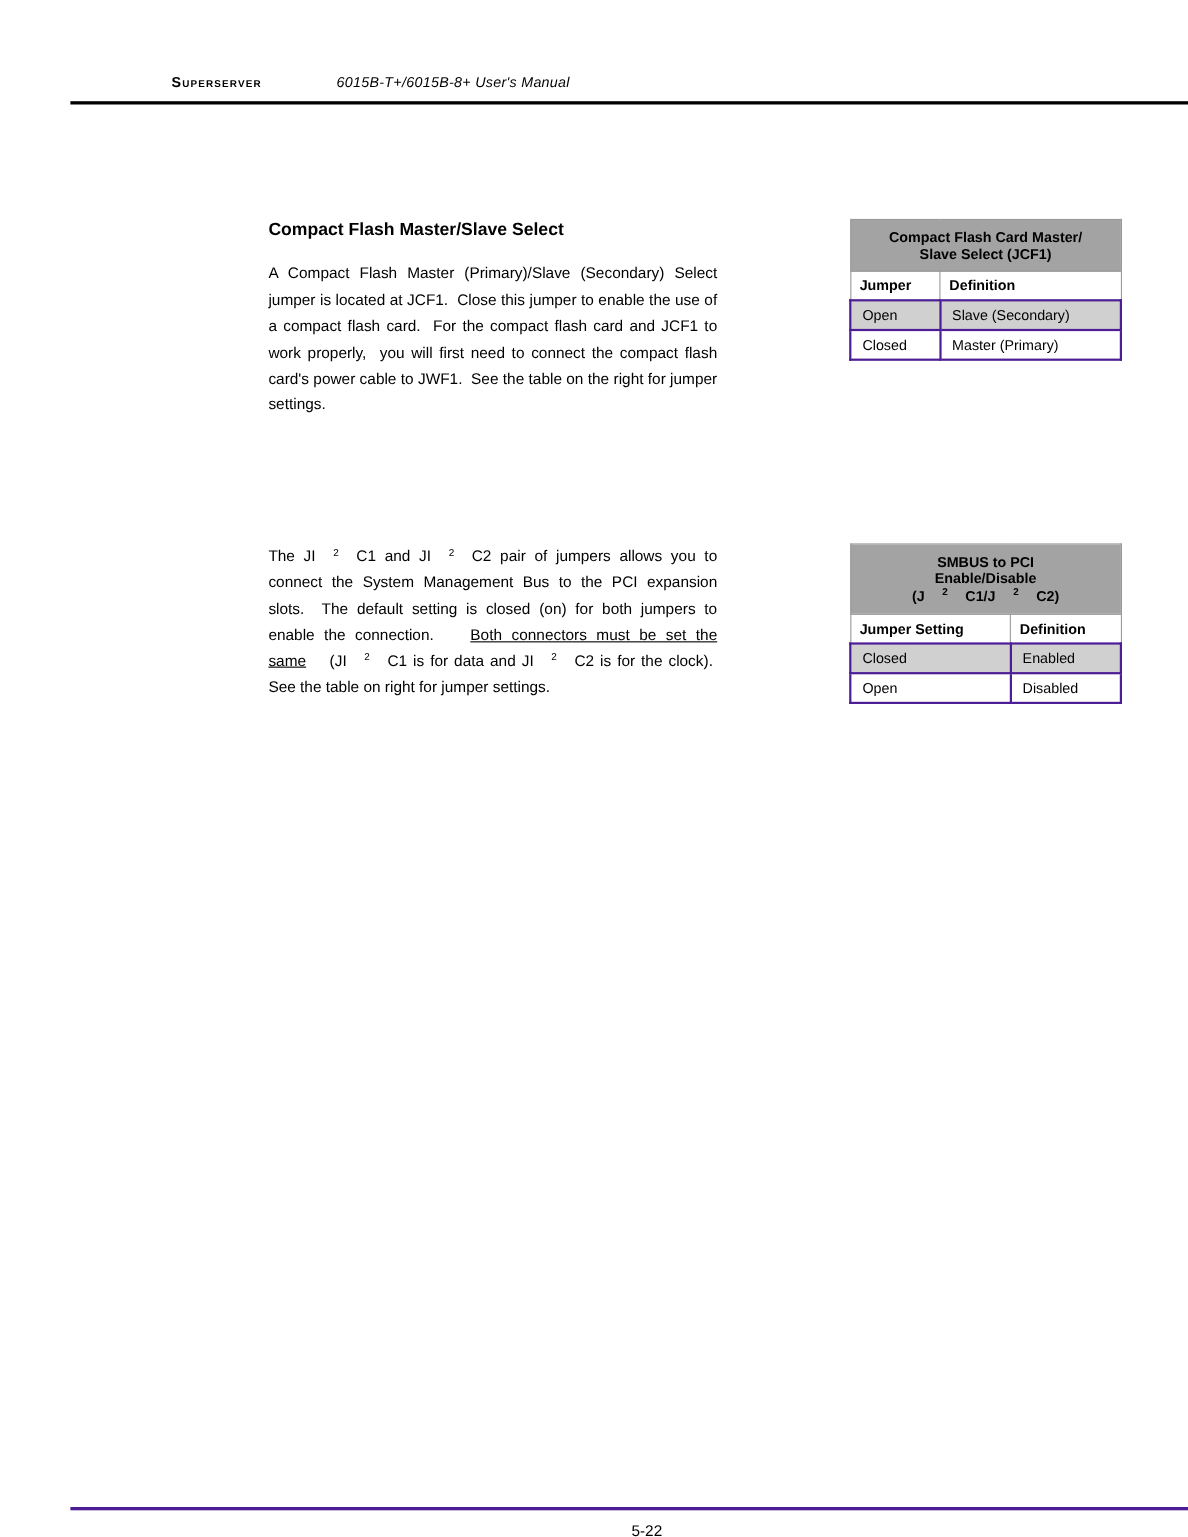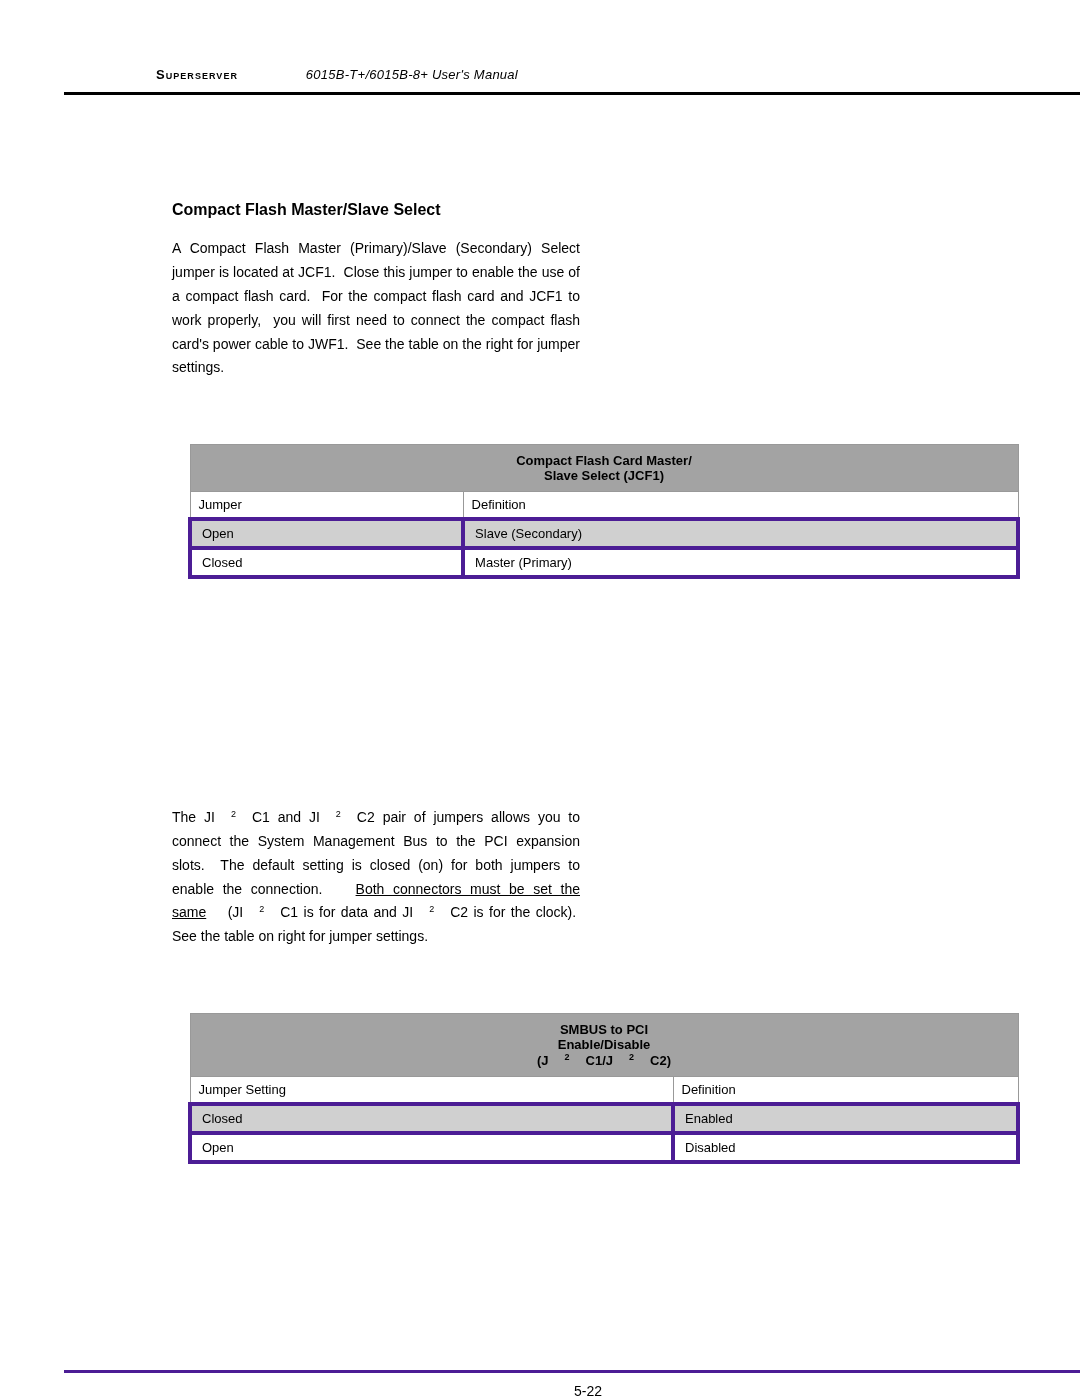--- a/index.html
+++ b/index.html
@@ -35,21 +35,22 @@
       font-weight: bold;
       letter-spacing: 0.08em;
     }
     
     .content {
       padding: 40px 60px 60px 60px;
     }
     
     .section {
       display: flex;
-      flex-direction: column;
+      flex-direction: row;
+      gap: 40px;
       margin-bottom: 50px;
       justify-content: flex-end;
     }
     .section-text {
       flex: 1;
       max-width: 440px;
     }
     .section-table {
       flex: 0 0 280px;
     }
@@ -84,24 +85,24 @@
       background: #a3a3a3;
       font-weight: bold;
       text-align: center;
       border: 1px solid #999;
       padding: 8px 10px;
       font-size: 13px;
     }
     .jumper-table .col-header-row td {
       border: 1px solid #999;
       padding: 5px 8px;
-      font-weight: normal;
+      font-weight: bold;
     }
     .jumper-table td {
-      border: 4px solid #4c1d95;
+      border: 2px solid #4c1d95;
       padding: 5px 10px;
     }
     .jumper-table .highlight-row td {
       background: #d0d0d0;
     }
     .table-wrapper {
       margin-top: 10px;
     }
     
     .footer {

